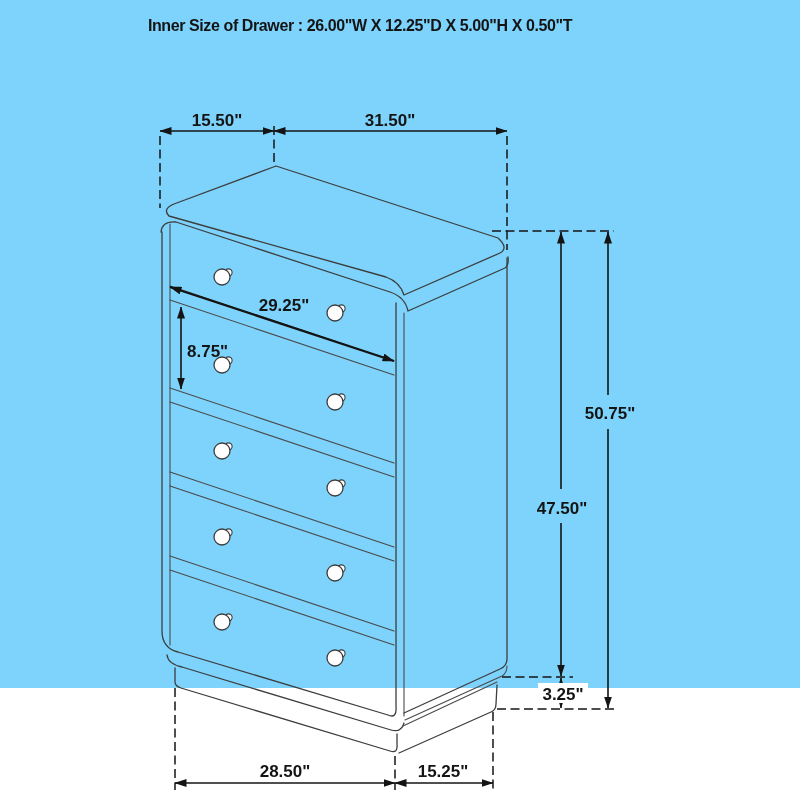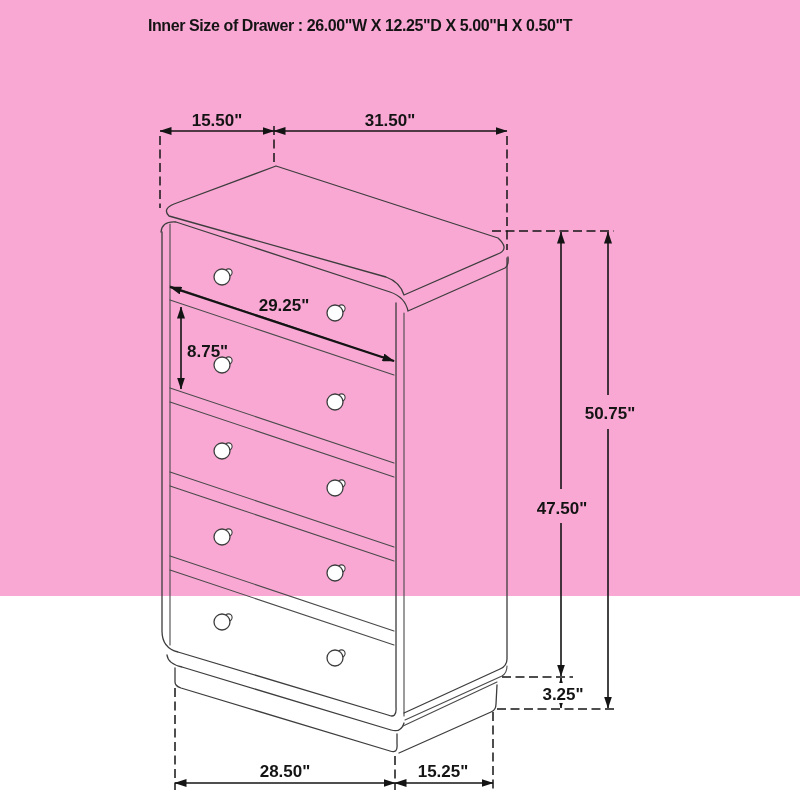--- a/index.html
+++ b/index.html
@@ -6,22 +6,22 @@
     margin: 0;
     padding: 0;
     background: #ffffff;
     width: 800px;
     height: 800px;
     overflow: hidden;
   }
   .stage {
     position: relative;
     width: 800px;
-    height: 596px;
-    background: #f9a8d4;
+    height: 688px;
+    background: #7dd3fc;
   }
   svg { display: block; }
   .cab {
     fill: none;
     stroke: #3d3d3d;
     stroke-width: 1.3;
     stroke-linecap: round;
     stroke-linejoin: round;
   }
   .cab-thin {

